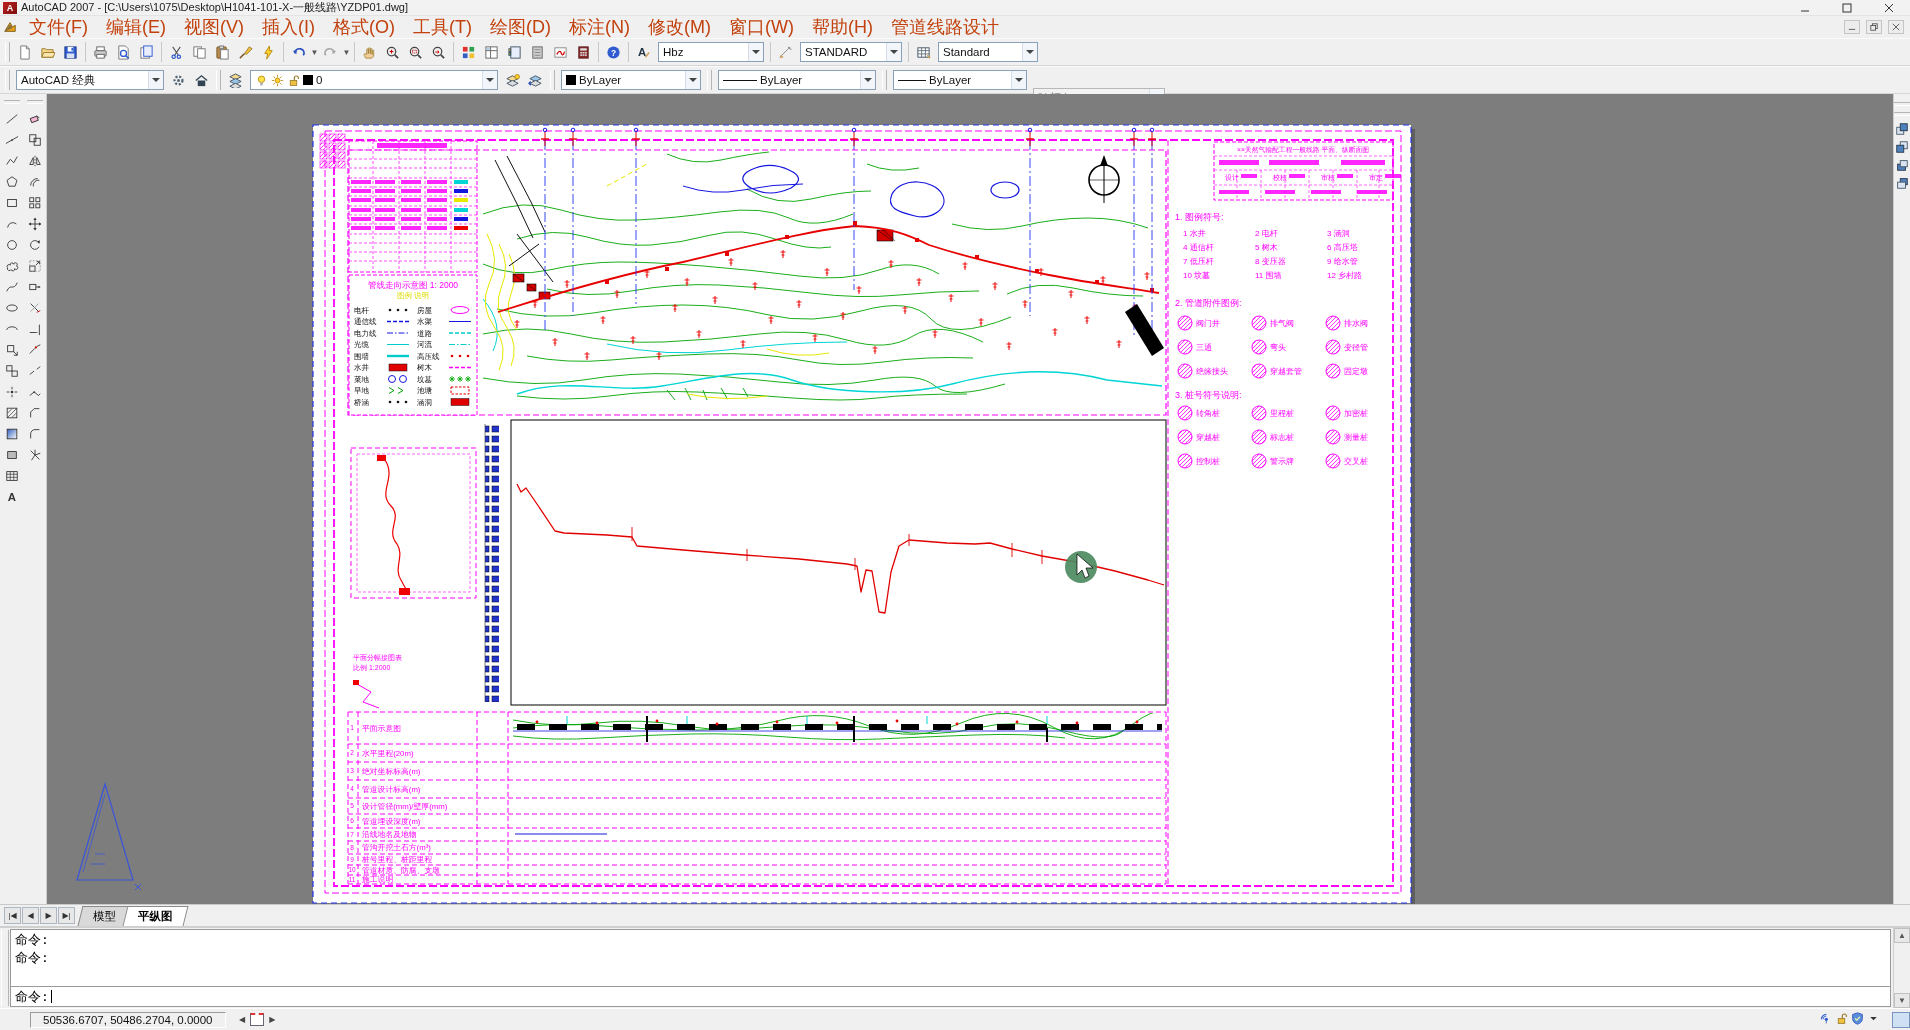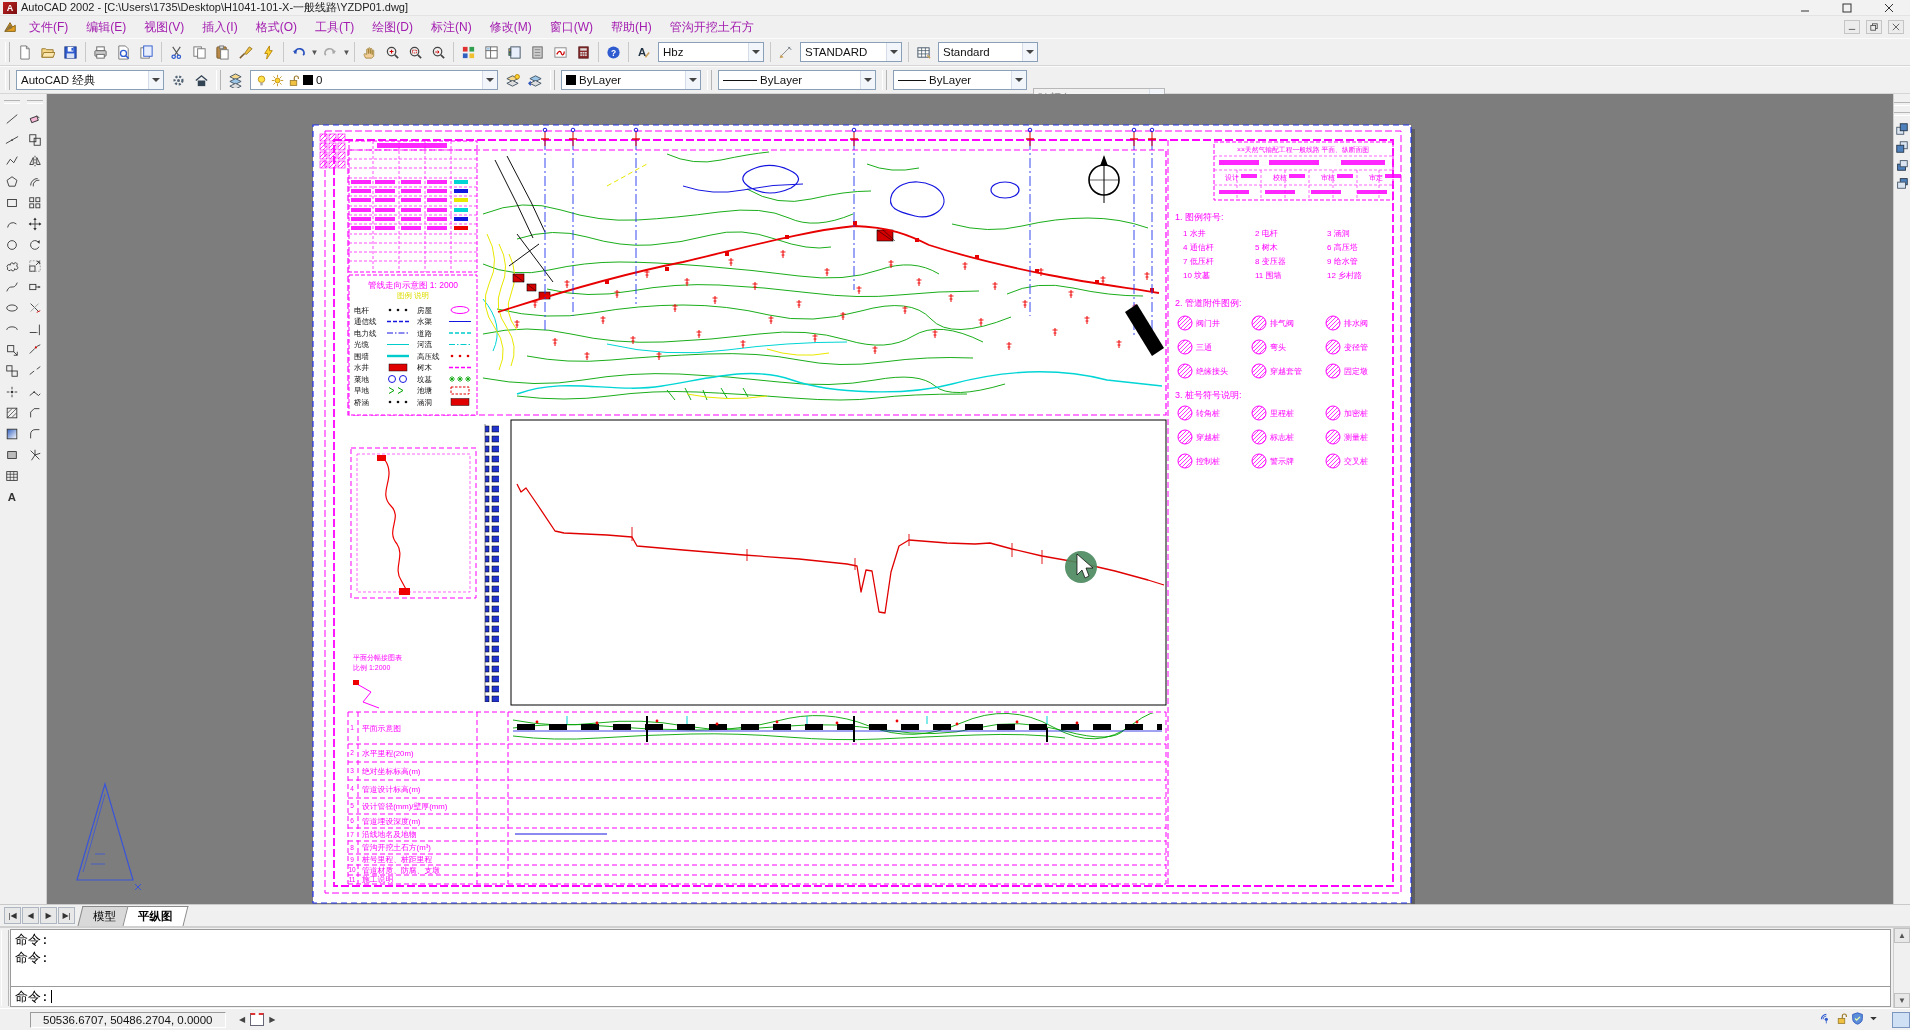--- a/index.html
+++ b/index.html
@@ -9,21 +9,21 @@
 
   
   #titlebar { height:16px; background:#f2f2f2; display:flex; align-items:center;
               font-size:11px; color:#222; border-bottom:1px solid #e3e3e3; }
   #titlebar .appicon { width:14px; height:12px; margin:0 4px 0 3px; background:linear-gradient(135deg,#c02020,#7a1010);
               color:#fff; font-size:9px; font-weight:bold; display:flex; align-items:center; justify-content:center; }
   #winbtns { margin-left:auto; display:flex; height:100%; }
   #winbtns span { width:42px; display:flex; align-items:center; justify-content:center; }
 
   
-  #menubar { height:22px; background:#f0f0f0; display:flex; align-items:center; font-size:12px; color:#a21caf; }
+  #menubar { height:22px; background:#f0f0f0; display:flex; align-items:center; font-size:18px; color:#c2410c; }
   #menubar .mitem { padding:2px 9px; }
   #childbtns { margin-left:auto; display:flex; gap:6px; padding-right:6px; }
   #childbtns span { width:16px; height:14px; display:flex; align-items:center; justify-content:center; border:1px solid #c5c5c5; background:#ececec; }
 
   
   .toolbar { height:28px; background:#f0f0f0; border-top:1px solid #fbfbfb; border-bottom:1px solid #d6d6d6;
              display:flex; align-items:center; padding-left:2px; }
   .grip { width:5px; height:20px; margin:0 3px; border-left:1px solid #fff; border-right:1px solid #b5b5b5; }
   .vsep { width:1px; height:20px; background:#c9c9c9; margin:0 3px; }
   .tbtn { width:23px; height:23px; display:flex; align-items:center; justify-content:center; border:1px solid transparent; }
@@ -84,21 +84,21 @@
 
   svg text { font-family:"Liberation Sans","DejaVu Sans",sans-serif; }
 </style>
 </head>
 <body>
 
 <div id="app">
 
   <div id="titlebar">
     <span class="appicon">A</span>
-    <span>AutoCAD 2002 - [C:\Users\1735\Desktop\H1041-101-X-一般线路\YZDP01.dwg]</span>
+    <span>AutoCAD 2007 - [C:\Users\1075\Desktop\H1041-101-X-一般线路\YZDP01.dwg]</span>
     <div id="winbtns">
       <span>
           <svg width="10" height="10" viewBox="0 0 10 10">
             <path d="M1 8h8" stroke="#333" fill="none"></path>
           </svg>
         </span>
       <span>
           <svg width="10" height="10" viewBox="0 0 10 10">
             <rect x="1" y="1" width="8" height="8" fill="none" stroke="#333"></rect>
           </svg>
@@ -123,21 +123,21 @@
       <span class="mitem">编辑(E)</span>
       <span class="mitem">视图(V)</span>
       <span class="mitem">插入(I)</span>
       <span class="mitem">格式(O)</span>
       <span class="mitem">工具(T)</span>
       <span class="mitem">绘图(D)</span>
       <span class="mitem">标注(N)</span>
       <span class="mitem">修改(M)</span>
       <span class="mitem">窗口(W)</span>
       <span class="mitem">帮助(H)</span>
-      <span class="mitem">管沟开挖土石方</span>
+      <span class="mitem">管道线路设计</span>
       <div id="childbtns">
       <span>
           <svg width="8" height="8" viewBox="0 0 10 10">
             <path d="M1 8h8" stroke="#444"></path>
           </svg>
         </span>
       <span>
           <svg width="8" height="8" viewBox="0 0 10 10">
             <rect x="3" y="1" width="6" height="6" fill="none" stroke="#444"></rect>
             <rect x="1" y="3" width="6" height="6" fill="#ececec" stroke="#444"></rect>

